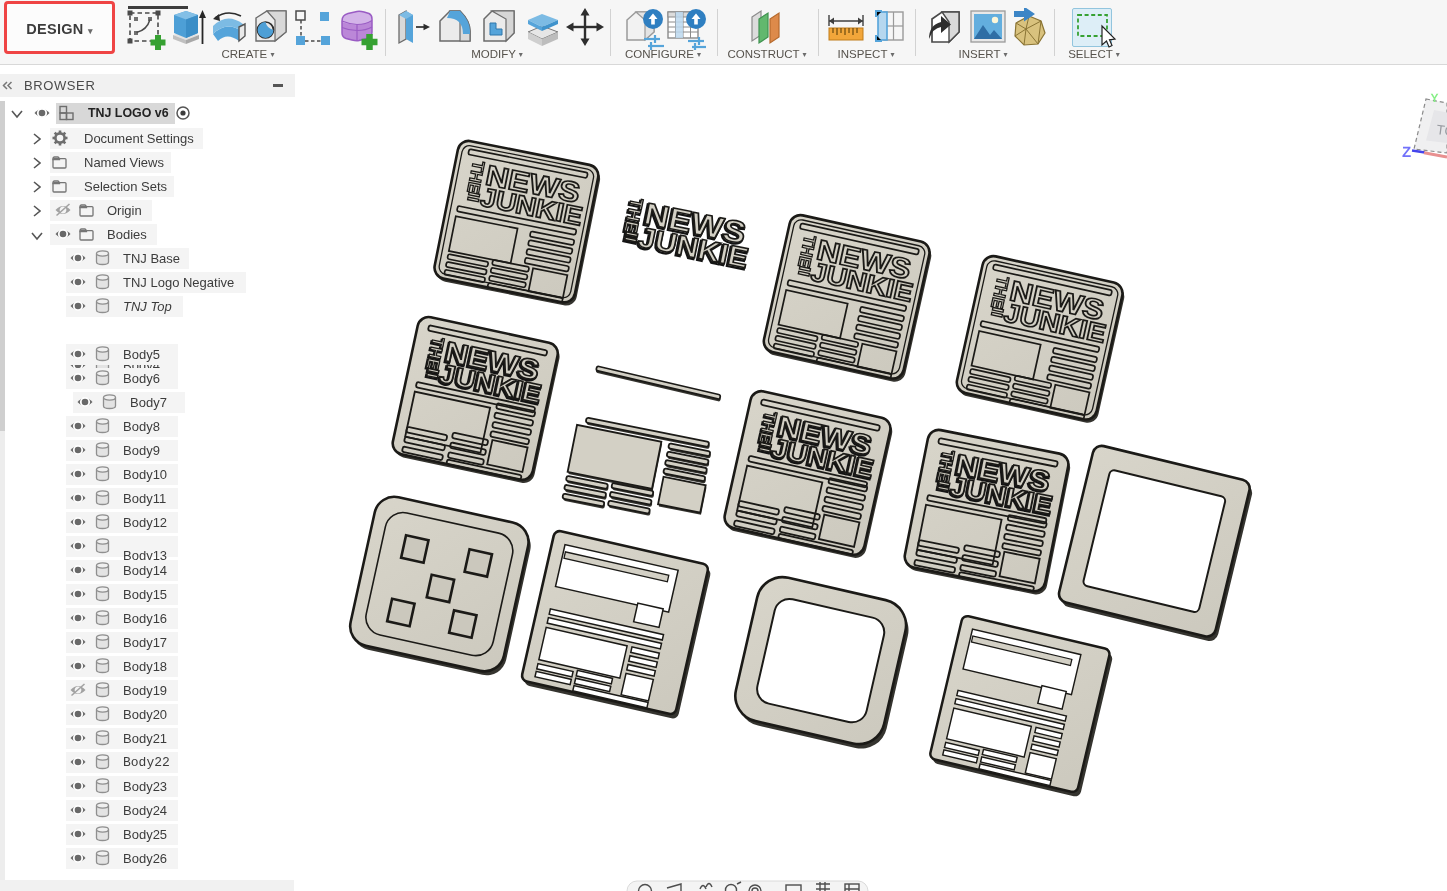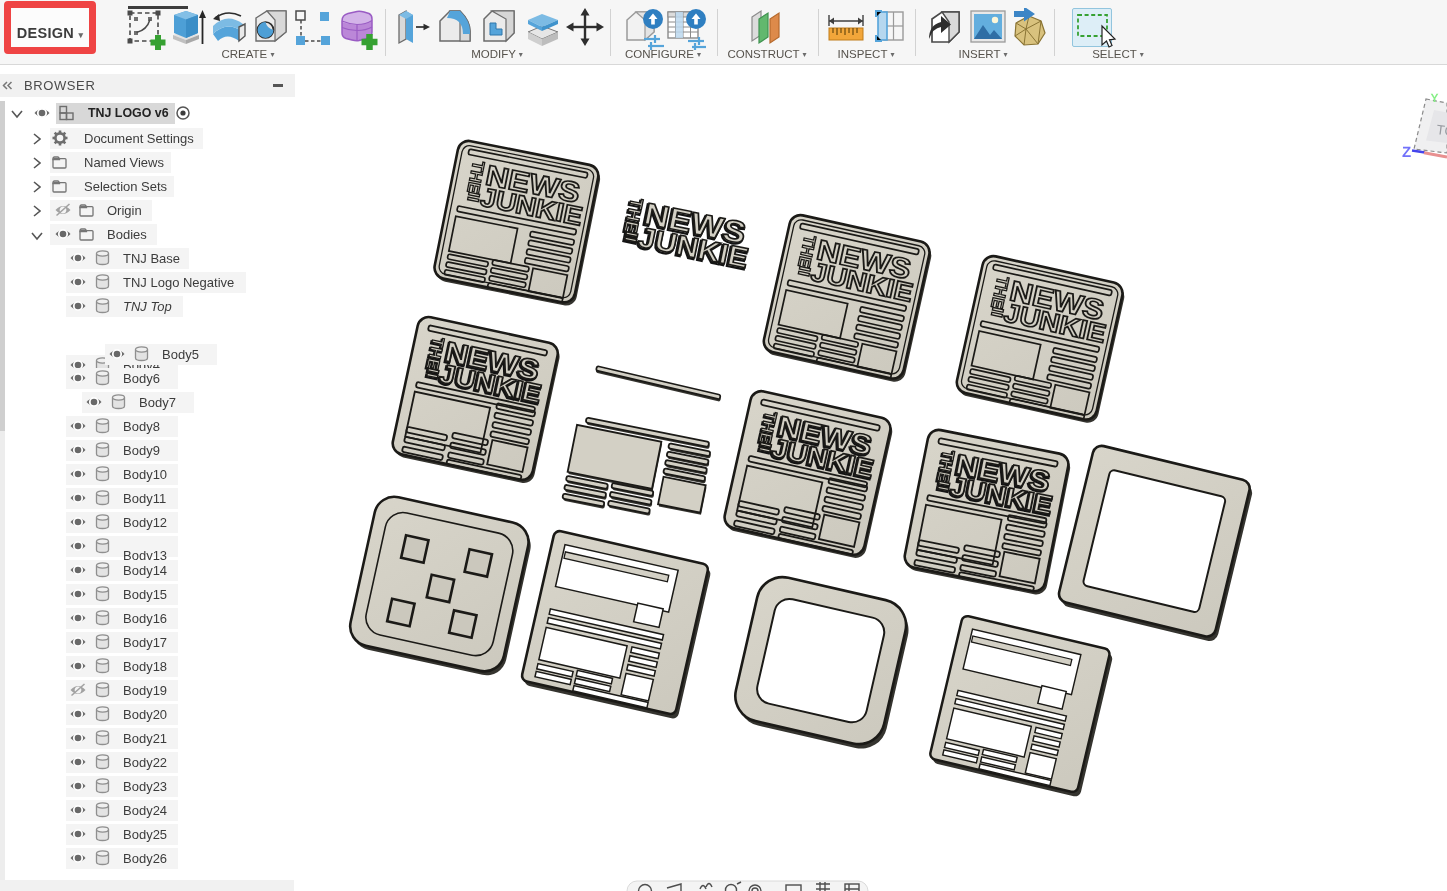--- a/index.html
+++ b/index.html
@@ -1,19 +1,19 @@
 <!DOCTYPE html>
 <html><head><meta charset="utf-8">
 <style>
 html,body{margin:0;padding:0;width:1447px;height:891px;overflow:hidden;background:#fff;
 font-family:"Liberation Sans",sans-serif;}
 *{box-sizing:border-box;}
 .abs{position:absolute;}
 #toolbar{position:absolute;left:0;top:0;width:1447px;height:65px;background:#f6f6f6;border-bottom:1px solid #d8d8d8;}
-#designbtn{position:absolute;left:4px;top:1px;width:92px;height:53px;background:#fcfcfc;border:7px solid #ef4444;border-radius:4px;color:#3c3c3c;font-size:14.5px;font-weight:bold;line-height:51px;text-align:center;letter-spacing:.3px;}
+#designbtn{position:absolute;left:4px;top:1px;width:111px;height:53px;background:#fcfcfc;border:3px solid #ef4444;border-radius:4px;color:#3c3c3c;font-size:14.5px;font-weight:bold;line-height:51px;text-align:center;letter-spacing:.3px;}
 .glabel{position:absolute;top:48px;font-size:11.5px;color:#56524c;white-space:nowrap;transform:translateX(-50%);}
 .caret{font-size:8px;color:#6b6b6b;vertical-align:1px;}
 .vsep{position:absolute;top:9px;height:47px;width:1px;background:#d2d2d2;}
 .ticon{position:absolute;top:10px;}
 #browser{position:absolute;left:0;top:74px;width:295px;bottom:0;}
 #bhead{position:absolute;left:0;top:0px;width:295px;height:23px;background:#f1f1f1;color:#4a4a4a;}
 #bfoot{position:absolute;left:0;top:806px;width:294px;height:11px;background:#f1f1f1;}
 .trow{position:absolute;height:21px;font-size:13px;color:#3c3c3c;line-height:21px;white-space:nowrap;}
 .rbg{position:absolute;top:0;height:21px;background:#f4f4f4;}
 .ic{position:absolute;top:2px;}
@@ -214,21 +214,21 @@
 <svg class="ticon" style="left:1077px;top:14px;" width="42" height="34" viewBox="0 0 42 34">
 <rect x="1" y="1" width="29" height="21" fill="none" stroke="#36a132" stroke-width="1.8" stroke-dasharray="4 2.6"></rect>
 <path d="M25 12 L25 31 L29.5 27 L32 33 L35 31.5 L32.5 25.8 L38 25 Z" fill="#fff" stroke="#222" stroke-width="1.2"></path>
 </svg>
  <div class="glabel" style="left:248px;">CREATE <span class="caret">▾</span></div>
  <div class="glabel" style="left:497px;">MODIFY <span class="caret">▾</span></div>
  <div class="glabel" style="left:663px;">CONFIGURE <span class="caret">▾</span></div>
  <div class="glabel" style="left:767px;">CONSTRUCT <span class="caret">▾</span></div>
  <div class="glabel" style="left:866px;">INSPECT <span class="caret">▾</span></div>
  <div class="glabel" style="left:983px;">INSERT <span class="caret">▾</span></div>
- <div class="glabel" style="left:1094px;margin-left:24px;">SELECT <span class="caret">▾</span></div>
+ <div class="glabel" style="left:1094px;">SELECT <span class="caret">▾</span></div>
  <div class="vsep" style="left:385px;"></div>
  <div class="vsep" style="left:610px;"></div>
  <div class="vsep" style="left:717px;"></div>
  <div class="vsep" style="left:818px;"></div>
  <div class="vsep" style="left:915px;"></div>
  <div class="vsep" style="left:1054px;"></div>
 </div>
 <svg id="canvas" class="abs" style="left:0;top:65px;" width="1447" height="826" viewBox="0 65 1447 826">
 
 <defs>
@@ -675,41 +675,41 @@
 <div class="trow" style="left:0;top:245.5px;width:295px;margin-top:35px;">
       <div class="rbg" style="left:66px;width:112px;"></div>
       <svg class="ic" style="left:70px;top:3px;" width="16" height="14" viewBox="0 0 16 14">
         <use href="#eye"></use>
       </svg>
       <svg class="ic" style="left:95px;top:2px;" width="15" height="16" viewBox="0 0 15 16">
         <use href="#cyl"></use>
       </svg>
       <span style="position:absolute;left:123px;top:0;">Body4</span>
     </div>
-<div class="trow" style="left:0;top:269.5px;width:295px;margin-left:39px;">
+<div class="trow" style="left:0;top:269.5px;width:295px;">
       <div class="rbg" style="left:66px;width:112px;"></div>
       <svg class="ic" style="left:70px;top:3px;" width="16" height="14" viewBox="0 0 16 14">
         <use href="#eye"></use>
       </svg>
       <svg class="ic" style="left:95px;top:2px;" width="15" height="16" viewBox="0 0 15 16">
         <use href="#cyl"></use>
       </svg>
       <span style="position:absolute;left:123px;top:0;">Body5</span>
     </div>
 <div class="trow" style="left:0;top:293.5px;width:295px;">
       <div class="rbg" style="left:66px;width:112px;"></div>
       <svg class="ic" style="left:70px;top:3px;" width="16" height="14" viewBox="0 0 16 14">
         <use href="#eye"></use>
       </svg>
       <svg class="ic" style="left:95px;top:2px;" width="15" height="16" viewBox="0 0 15 16">
         <use href="#cyl"></use>
       </svg>
       <span style="position:absolute;left:123px;top:0;">Body6</span>
     </div>
-<div class="trow" style="left:16px;top:317.5px;width:295px;padding-left:12px;">
+<div class="trow" style="left:7px;top:317.5px;width:295px;padding-left:12px;">
       <div class="rbg" style="left:66px;width:112px;"></div>
       <svg class="ic" style="left:70px;top:3px;" width="16" height="14" viewBox="0 0 16 14">
         <use href="#eye"></use>
       </svg>
       <svg class="ic" style="left:95px;top:2px;" width="15" height="16" viewBox="0 0 15 16">
         <use href="#cyl"></use>
       </svg>
       <span style="position:absolute;left:123px;top:0;">Body7</span>
     </div>
 <div class="trow" style="left:0;top:341.5px;width:295px;">
@@ -853,21 +853,21 @@
       <span style="position:absolute;left:123px;top:0;">Body21</span>
     </div>
 <div class="trow" style="left:0;top:677.5px;width:295px;">
       <div class="rbg" style="left:66px;width:112px;"></div>
       <svg class="ic" style="left:70px;top:3px;" width="16" height="14" viewBox="0 0 16 14">
         <use href="#eye"></use>
       </svg>
       <svg class="ic" style="left:95px;top:2px;" width="15" height="16" viewBox="0 0 15 16">
         <use href="#cyl"></use>
       </svg>
-      <span style="position:absolute;left:123px;top:0;">Body22</span>
+      <span style="position:absolute;left:123px;top:0;font-family:Liberation Mono, monospace;">Body22</span>
     </div>
 <div class="trow" style="left:0;top:701.5px;width:295px;">
       <div class="rbg" style="left:66px;width:112px;"></div>
       <svg class="ic" style="left:70px;top:3px;" width="16" height="14" viewBox="0 0 16 14">
         <use href="#eye"></use>
       </svg>
       <svg class="ic" style="left:95px;top:2px;" width="15" height="16" viewBox="0 0 15 16">
         <use href="#cyl"></use>
       </svg>
       <span style="position:absolute;left:123px;top:0;">Body23</span>

